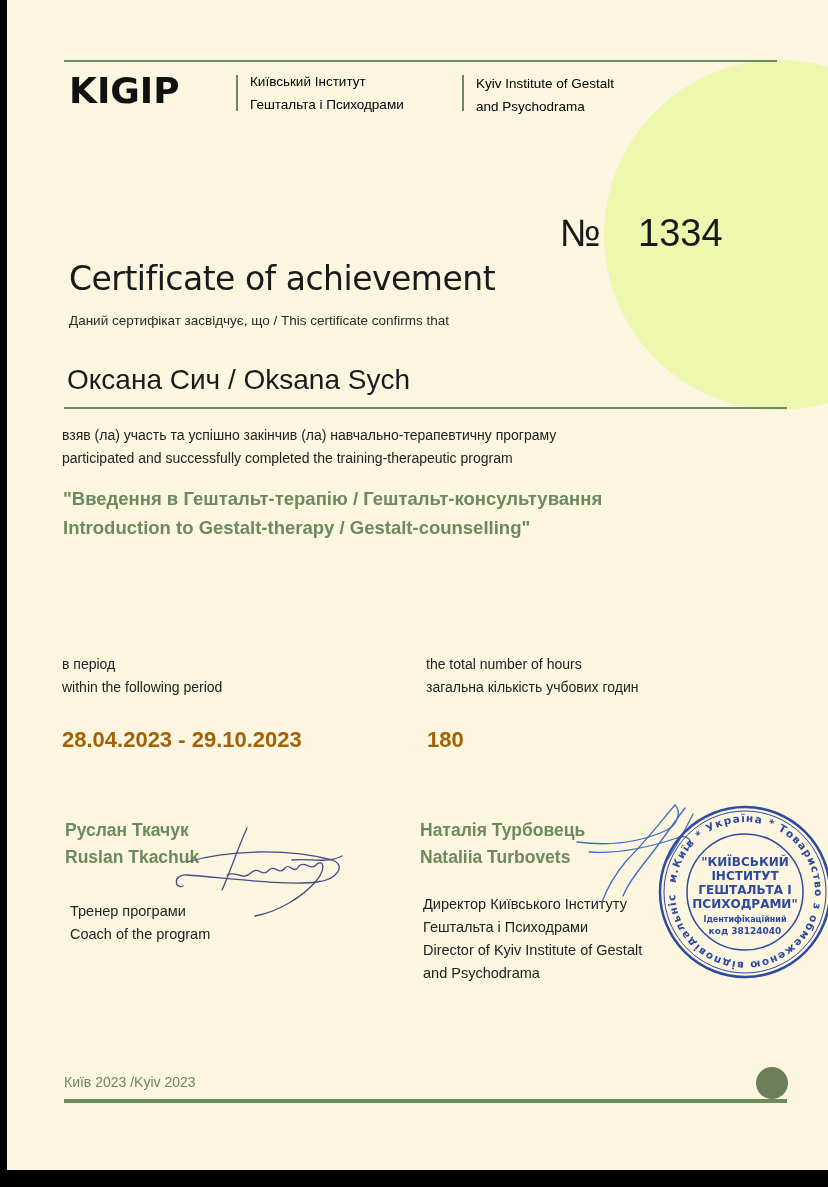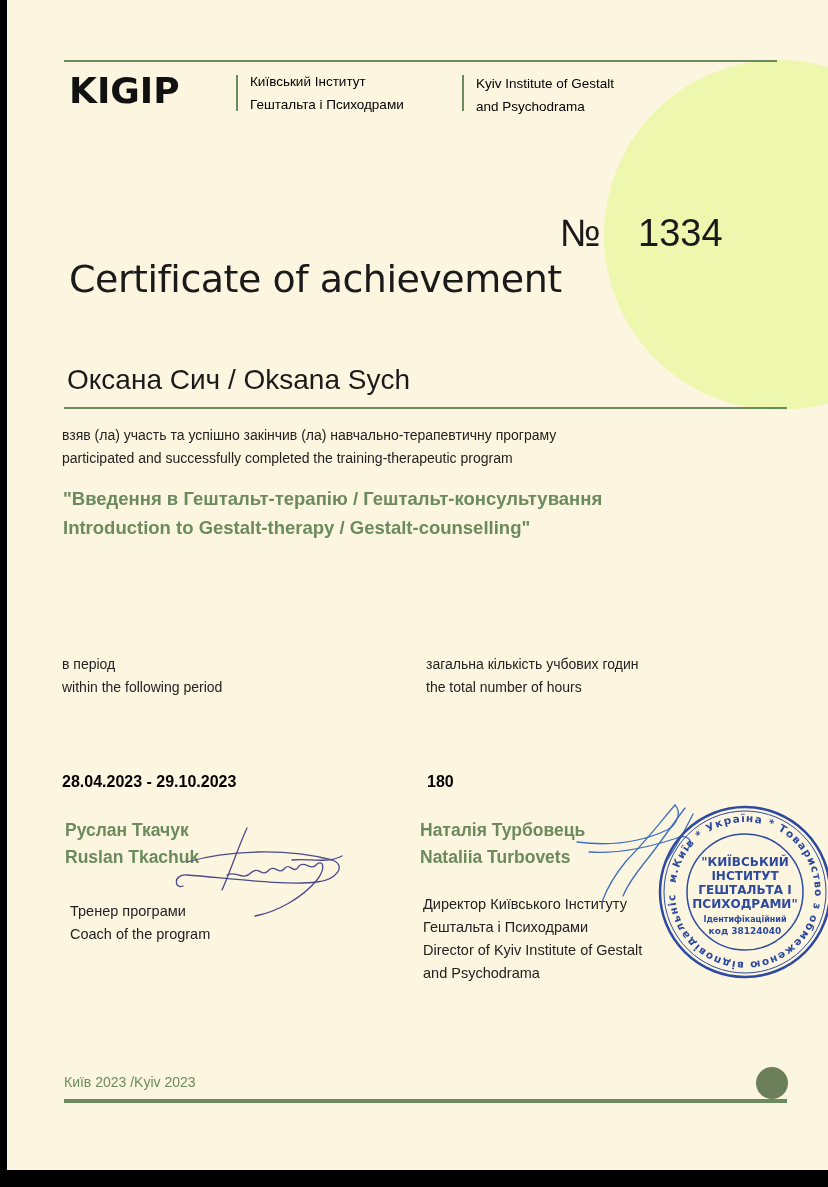--- a/index.html
+++ b/index.html
@@ -6,27 +6,27 @@
   body { width:828px; height:1187px; background:#000; position:relative; overflow:hidden;
          font-family:"DejaVu Sans", sans-serif; }
   .page { position:absolute; left:7px; top:0; width:828px; height:1170px; background:#fcf5df; overflow:hidden;padding-left:47px; }
   .abs { position:absolute; }
   .circle { left:597px; top:60px; width:350px; height:350px; border-radius:50%; background:#eef7ae; }
   .rule { background:#6b8a5e; }
   .logo { left:62px; top:72px; font-family:"DejaVu Sans", sans-serif; font-weight:bold; font-size:36px; letter-spacing:0px; color:#111; line-height:38px; }
   .vdiv { width:2px; background:#6b8a5e; }
   .hdr-text { font-family:"Liberation Sans", sans-serif; font-size:13.5px; color:#000000; line-height:23px; }
   .title-ua { left:60px; top:178px; font-family:"DejaVu Sans", sans-serif; font-weight:200; font-size:70px; color:#6b8a5e; line-height:82px; letter-spacing:1px; }
-  .title-en { left:62px; top:258px; font-family:"DejaVu Sans", sans-serif; font-size:38px; color:#1a1a1a; line-height:42px; letter-spacing:-0.5px; }
+  .title-en { left:62px; top:258px; font-family:"DejaVu Sans", sans-serif; font-size:33px; color:#1a1a1a; line-height:42px; letter-spacing:-0.5px; }
   .num { font-family:"Liberation Sans", sans-serif; font-size:38px; color:#1a1a1a; line-height:44px; }
   .confirm { left:62px; top:313px; font-family:"Liberation Sans", sans-serif; font-size:13.5px; color:#2a2a2a; }
   .name { left:60px; top:362px; font-family:"Liberation Sans", sans-serif; font-size:28px; color:#1a1a1a; line-height:36px; }
   .body-text { font-family:"Liberation Sans", sans-serif; font-size:14px; color:#222; line-height:23px; }
   .program { left:56px; top:484px; font-family:"Liberation Sans", sans-serif; font-weight:bold; font-size:18.5px; color:#6b8a5e; line-height:29px; }
-  .green-val { font-family:"Liberation Sans", sans-serif; font-weight:bold; font-size:16px; color:#000000;margin-top:46px; }
+  .green-val { font-family:"Liberation Sans", sans-serif; font-weight:bold; font-size:22px; color:#a16207; }
   .signer { font-family:"Liberation Sans", sans-serif; font-weight:bold; font-size:17.5px; color:#6b8a5e; line-height:27px; }
   .role { font-family:"Liberation Sans", sans-serif; font-size:14.5px; color:#222; line-height:23px; }
   .footer-text { left:57px; top:1074px; font-family:"Liberation Sans", sans-serif; font-size:14px; color:#6b8a5e; }
   .dot { left:749px; top:1067px; width:32px; height:32px; border-radius:50%; background:#6b7f5b; }
   .stamp-text { font-family:"DejaVu Sans", sans-serif; font-weight:bold; fill:#2d4aa0; }
 </style>
 </head>
 <body>
 
 <div class="page">
@@ -47,20 +47,21 @@
 
   <div class="abs vdiv" style="left:455px;top:75px;height:36px;"></div>
   <div class="abs hdr-text" style="left:469px;top:72px;">
     <div>Kyiv Institute of Gestalt</div>
     <div>and Psychodrama</div>
   </div>
 
   <div class="abs num" style="left:553px;top:211px;">№</div>
   <div class="abs num" style="left:631px;top:211px;">1334</div>
   <div class="abs title-en">Certificate of achievement</div>
+  <div class="abs confirm">Даний сертифікат засвідчує, що / This certificate confirms that</div>
 
   <div class="abs name">Оксана Сич  / Oksana Sych</div>
   <div class="abs rule" style="left:57px;top:407px;width:723px;height:2px;"></div>
 
   <div class="abs body-text" style="left:55px;top:424px;">
     <div>взяв (ла) участь та успішно закінчив (ла) навчально-терапевтичну програму</div>
     <div>participated and successfully completed the training-therapeutic program</div>
   </div>
 
   <div class="abs program">
@@ -68,22 +69,22 @@
     <div>Introduction to Gestalt-therapy / Gestalt-counselling"</div>
   </div>
 
   <div class="abs body-text" style="left:55px;top:653px;">
     <div>в період</div>
     <div>within the following period</div>
   </div>
   <div class="abs green-val" style="left:55px;top:727px;">28.04.2023 - 29.10.2023</div>
 
   <div class="abs body-text" style="left:419px;top:653px;">
+    <div>the total number of hours</div>
     <div>загальна кількість учбових годин</div>
-    <div>the total number of hours</div>
   </div>
   <div class="abs green-val" style="left:420px;top:727px;">180</div>
 
   <div class="abs signer" style="left:58px;top:817px;">
     <div>Руслан Ткачук</div>
     <div>Ruslan Tkachuk</div>
   </div>
   <div class="abs role" style="left:63px;top:900px;">
     <div>Тренер програми</div>
     <div>Coach of the program</div>

